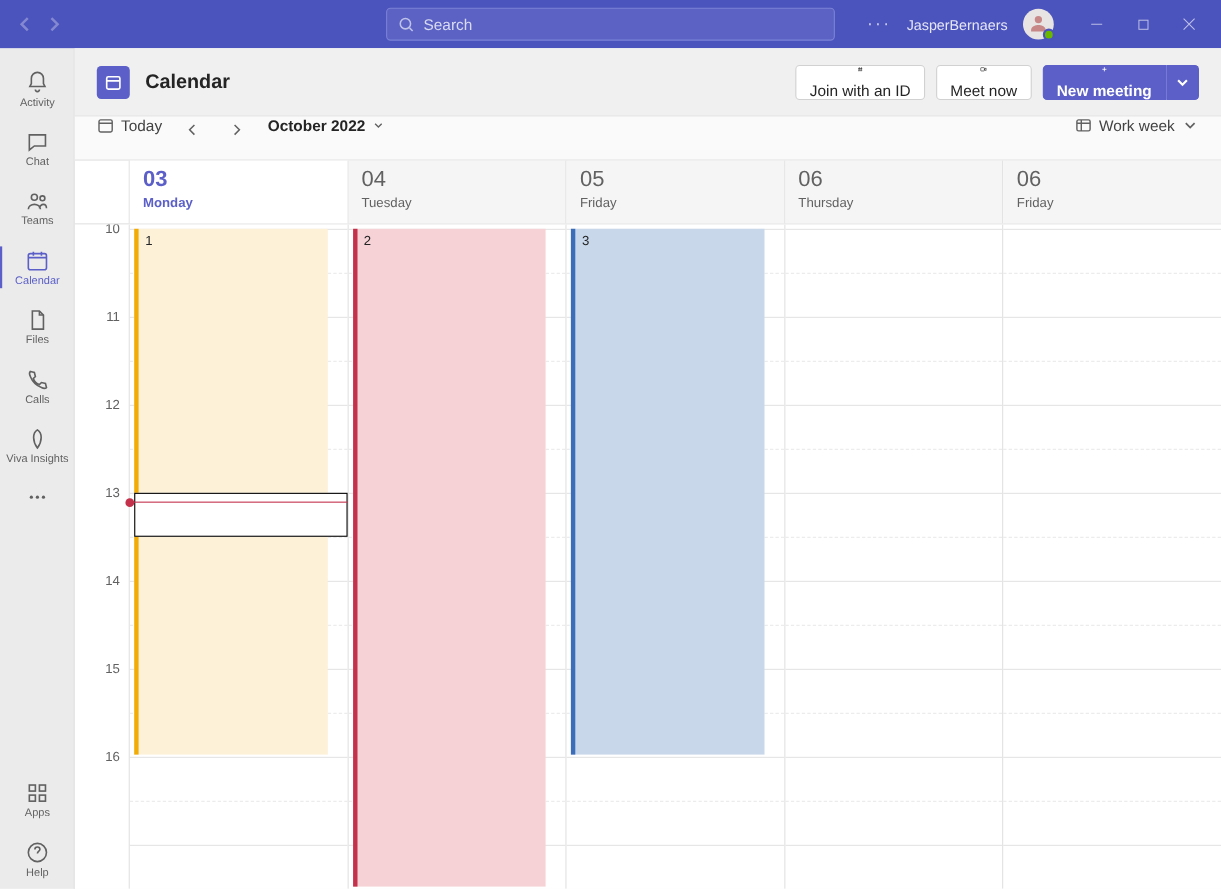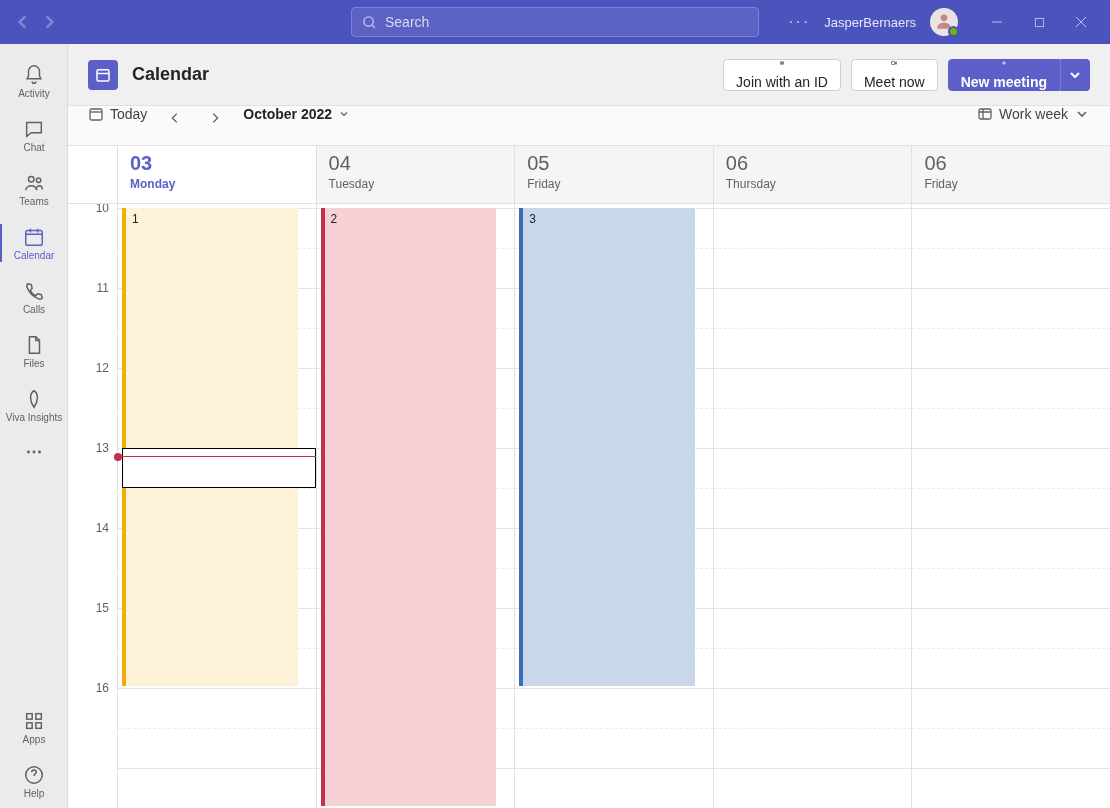--- a/index.html
+++ b/index.html
@@ -212,30 +212,30 @@
   <div class="rail-item active">
     <svg viewBox="0 0 24 24" fill="currentColor">
         <rect x="3" y="5" width="18" height="16" rx="2" fill="none" stroke="currentColor" stroke-width="1.6"></rect>
         <path d="M3 9h18" stroke="currentColor" stroke-width="1.6"></path>
         <path d="M8 3v4M16 3v4" stroke="currentColor" stroke-width="1.6"></path>
       </svg>
     <span>Calendar</span>
   </div>
   <div class="rail-item">
     <svg viewBox="0 0 24 24" fill="none" stroke="currentColor" stroke-width="1.6">
-        <path d="M5 4l4 1 1 4-2 2c1 3 3 5 6 6l2-2 4 1 1 4c-1 1-3 1-5 0-5-2-9-6-11-11-1-2-1-4 0-5z"></path>
-      </svg>
-    <span>Calls</span>
-  </div>
-  <div class="rail-item">
-    <svg viewBox="0 0 24 24" fill="none" stroke="currentColor" stroke-width="1.6">
         <path d="M7 3h7l4 4v14H7z"></path>
         <path d="M14 3v4h4"></path>
       </svg>
     <span>Files</span>
+  </div>
+  <div class="rail-item">
+    <svg viewBox="0 0 24 24" fill="none" stroke="currentColor" stroke-width="1.6">
+        <path d="M5 4l4 1 1 4-2 2c1 3 3 5 6 6l2-2 4 1 1 4c-1 1-3 1-5 0-5-2-9-6-11-11-1-2-1-4 0-5z"></path>
+      </svg>
+    <span>Calls</span>
   </div>
   <div class="rail-item">
     <svg viewBox="0 0 24 24" fill="none" stroke="currentColor" stroke-width="1.6">
         <path d="M12 3c5 3 5 11 0 18-5-7-5-15 0-18z"></path>
       </svg>
     <span>Viva Insights</span>
   </div>
   <div class="rail-item rail-more">
     <svg viewBox="0 0 24 24" fill="currentColor">
         <circle cx="6" cy="12" r="1.6"></circle>

